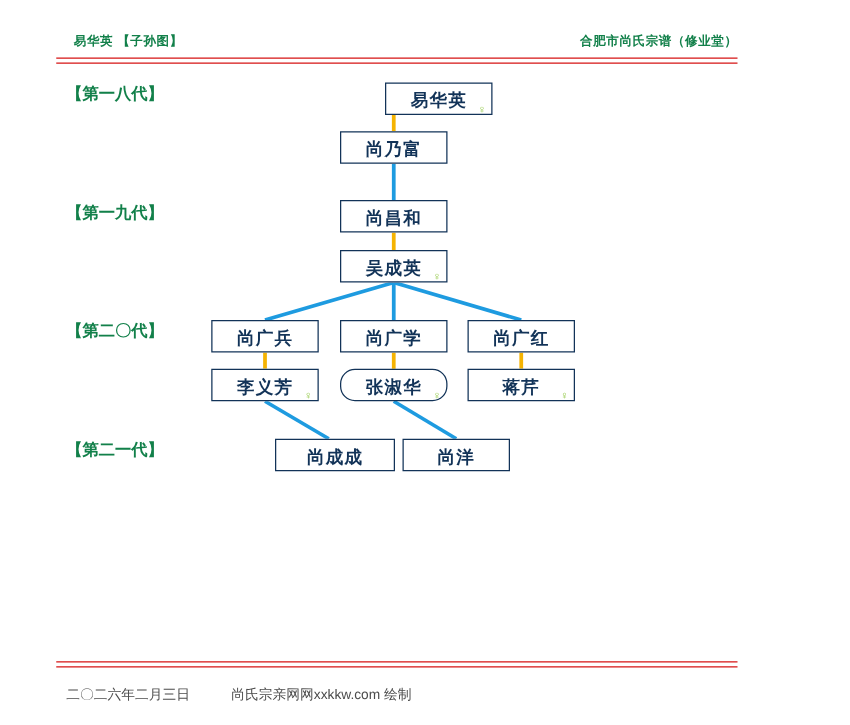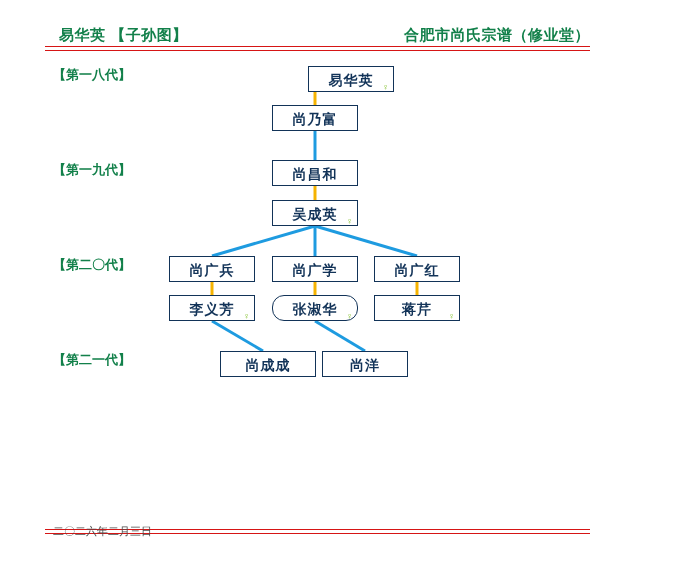--- a/index.html
+++ b/index.html
@@ -19,21 +19,21 @@
   #header {
     position: absolute;
     left: 45px;
     top: 26px;
     width: 545px;
     height: 24px;
   }
   .hdr-text {
     position: absolute;
     top: 0;
-    font-size: 15px;
+    font-size: 10px;
     font-weight: bold;
     color: #12804a;
     white-space: nowrap;
     letter-spacing: 0.5px;
   }
   #hdr-left { left: 14px; }
   #hdr-right { right: 0px; }
 
   #header-rule {
     position: absolute;
@@ -53,21 +53,21 @@
     top: 529px;
     width: 545px;
     height: 3px;
     border-top: 1px solid #d61515;
     border-bottom: 1px solid #d61515;
     background: #ffffff;
   }
   #footer {
     position: absolute;
     left: 45px;
-    top: 524px;
+    top: 548px;
     width: 545px;
     height: 18px;
   }
   .ftr-text {
     position: absolute;
     top: 0;
     font-size: 11px;
     color: #4b4b4b;
     white-space: nowrap;
   }
@@ -165,18 +165,19 @@
     <div class="node" style="left: 169px; top: 295px; width: 86px;"><span class="nm">李义芳</span><span class="fmark">♀</span></div>
     <div class="node" style="left: 272px; top: 295px; width: 86px; border-radius: 12px;"><span class="nm">张淑华</span><span class="fmark">♀</span></div>
     <div class="node" style="left: 374px; top: 295px; width: 86px;"><span class="nm">蒋芹</span><span class="fmark">♀</span></div>
     <div class="node" style="left: 220px; top: 351px; width: 96px;"><span class="nm">尚成成</span></div>
     <div class="node" style="left: 322px; top: 351px; width: 86px;"><span class="nm">尚洋</span></div>
   </div>
 
 <div id="footer-rule"></div>
 <div id="footer">
   <div class="ftr-text" id="ftr-date">二〇二六年二月三日</div>
+  <div class="ftr-text" id="ftr-credit">尚氏宗亲网网xxkkw.com  绘制</div>
 </div>
 
 <div class="gen-label" style="left: 53px; top: 66px; text-align: center;">【第一八代】</div>
 <div class="gen-label" style="left: 53px; top: 161px;">【第一九代】</div>
 <div class="gen-label" style="left: 53px; top: 256px;">【第二〇代】</div>
 <div class="gen-label" style="left: 53px; top: 351px;">【第二一代】</div>
 
 </body></html>

